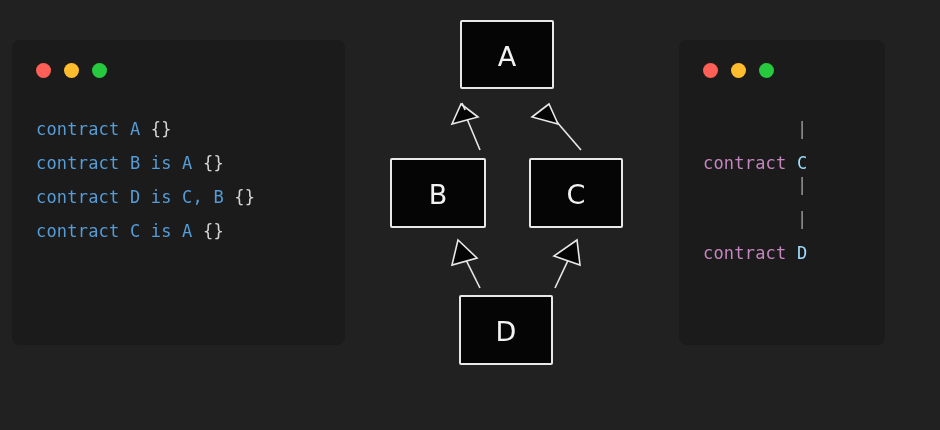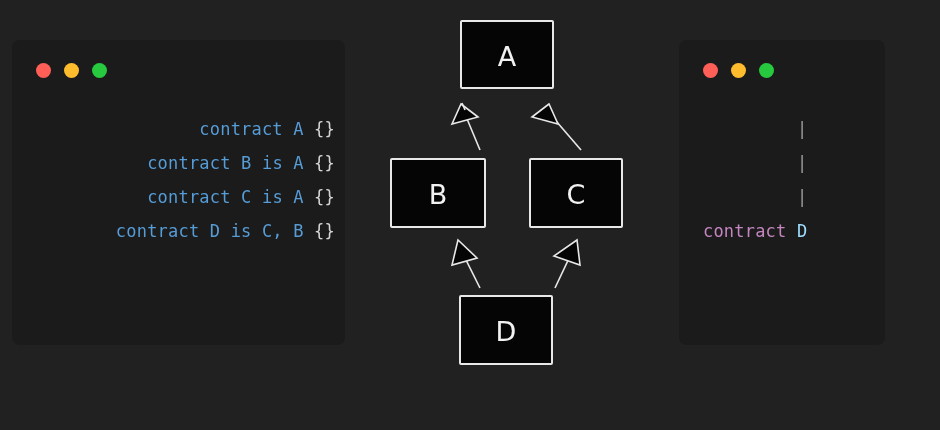--- a/index.html
+++ b/index.html
@@ -41,21 +41,20 @@
     left: 24px;
     top: 78px;
     right: 10px;
   }
   .code-line {
     font-size: 17px;
     line-height: 22px;
     height: 34px;
     white-space: pre;
     letter-spacing: 0.2px;
-    text-align: right;
   }
   .tok-kw    { color: #569cd6; }
   .tok-type  { color: #569cd6; }
   .tok-punct { color: #d4d4d4; }
 
   
   .tok-kw2   { color: #c586c0; }
   .tok-id2   { color: #9cdcfe; }
 
   .lin-line {
@@ -111,22 +110,22 @@
 
 <div class="panel" id="code-panel-left">
   <div class="dots">
     <span class="dot red"></span>
     <span class="dot yellow"></span>
     <span class="dot green"></span>
   </div>
   <div class="code-body">
     <div class="code-line"><span class="tok-kw">contract</span><span class="tok-type"> A</span><span class="tok-punct"> {}</span></div>
     <div class="code-line"><span class="tok-kw">contract</span><span class="tok-type"> B is A</span><span class="tok-punct"> {}</span></div>
+    <div class="code-line"><span class="tok-kw">contract</span><span class="tok-type"> D is C, B</span><span class="tok-punct"> {}</span></div>
     <div class="code-line"><span class="tok-kw">contract</span><span class="tok-type"> C is A</span><span class="tok-punct"> {}</span></div>
-    <div class="code-line"><span class="tok-kw">contract</span><span class="tok-type"> D is C, B</span><span class="tok-punct"> {}</span></div>
   </div>
 </div>
 
 <div id="inheritance-diagram">
   <svg width="270" height="400" viewBox="0 0 270 400" xmlns="http://www.w3.org/2000/svg">
 
     <line class="edge-line" x1="110" y1="150" x2="95" y2="114"></line>
     <polygon class="arrowhead" points="91,104 108,117 82,124"></polygon>
     <line class="edge-line" x1="95" y1="110" x2="92" y2="103"></line>
 
@@ -163,17 +162,18 @@
 </div>
 
 <div class="panel" id="code-panel-right">
   <div class="dots">
     <span class="dot red"></span>
     <span class="dot yellow"></span>
     <span class="dot green"></span>
   </div>
   <div class="code-body">
     <div class="lin-sep">         <span>|</span></div>
+    <div class="lin-line"><span class="tok-kw2">contract</span><span class="tok-id2"> C</span></div>
     <div class="lin-sep">         <span>|</span></div>
     <div class="lin-sep">         <span>|</span></div>
     <div class="lin-line"><span class="tok-kw2">contract</span><span class="tok-id2"> D</span></div>
   </div>
 </div>
 
 </body></html>

